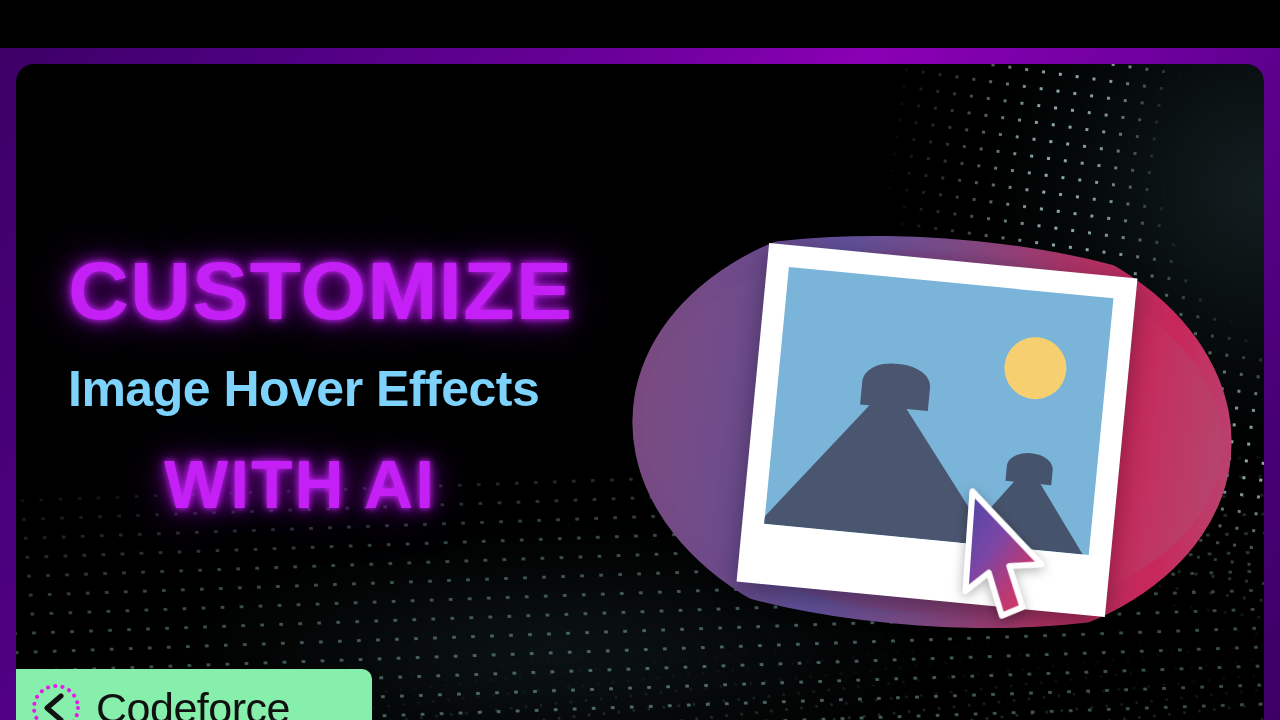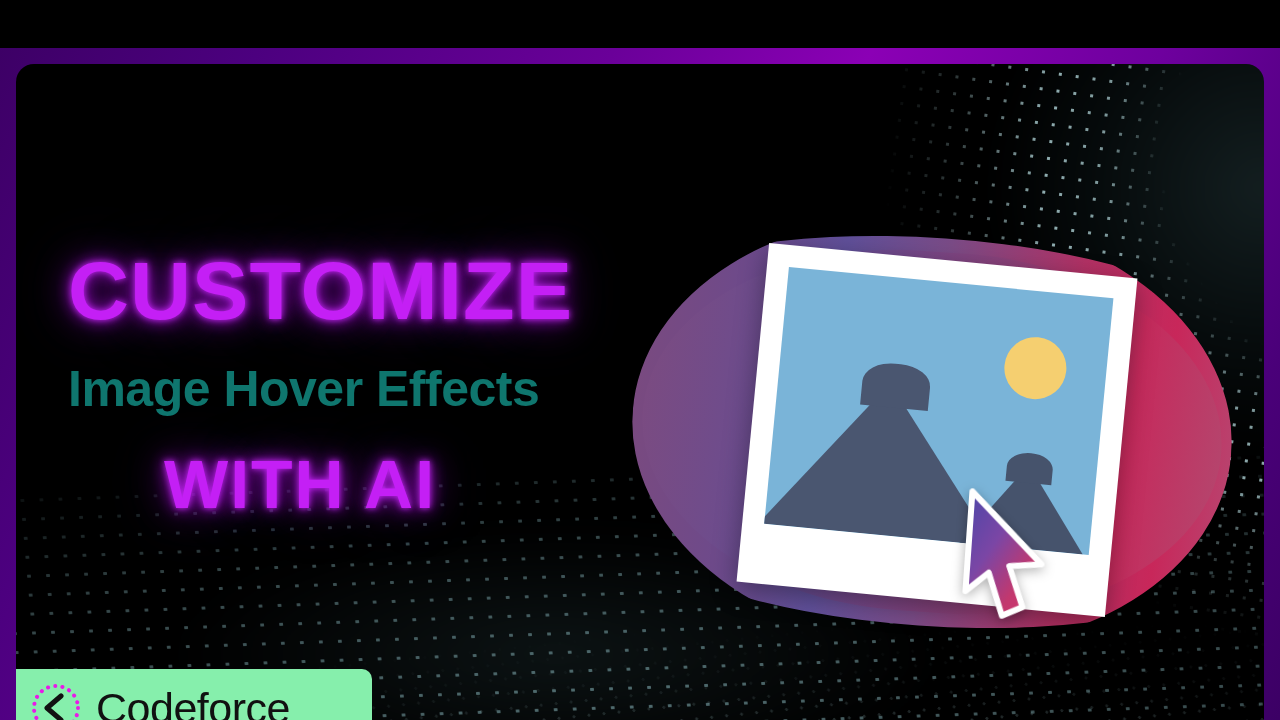--- a/index.html
+++ b/index.html
@@ -118,21 +118,21 @@
       0 0 62px rgba(140,0,200,0.35);
   }
   #line-customize {
     font-size:82px;
     transform:scaleX(1.03);
     transform-origin:left center;
   }
   #line-subtitle {
     font-size:50px;
     font-weight:800;
-    color:#0f766e;
+    color:#7dd3fc;
     letter-spacing:-0.5px;
     line-height:1;
     margin-top:32px;
   }
   #line-withai {
     font-size:68px;
     margin-top:36px;
     margin-left:96px;
     letter-spacing:2px;
   }

